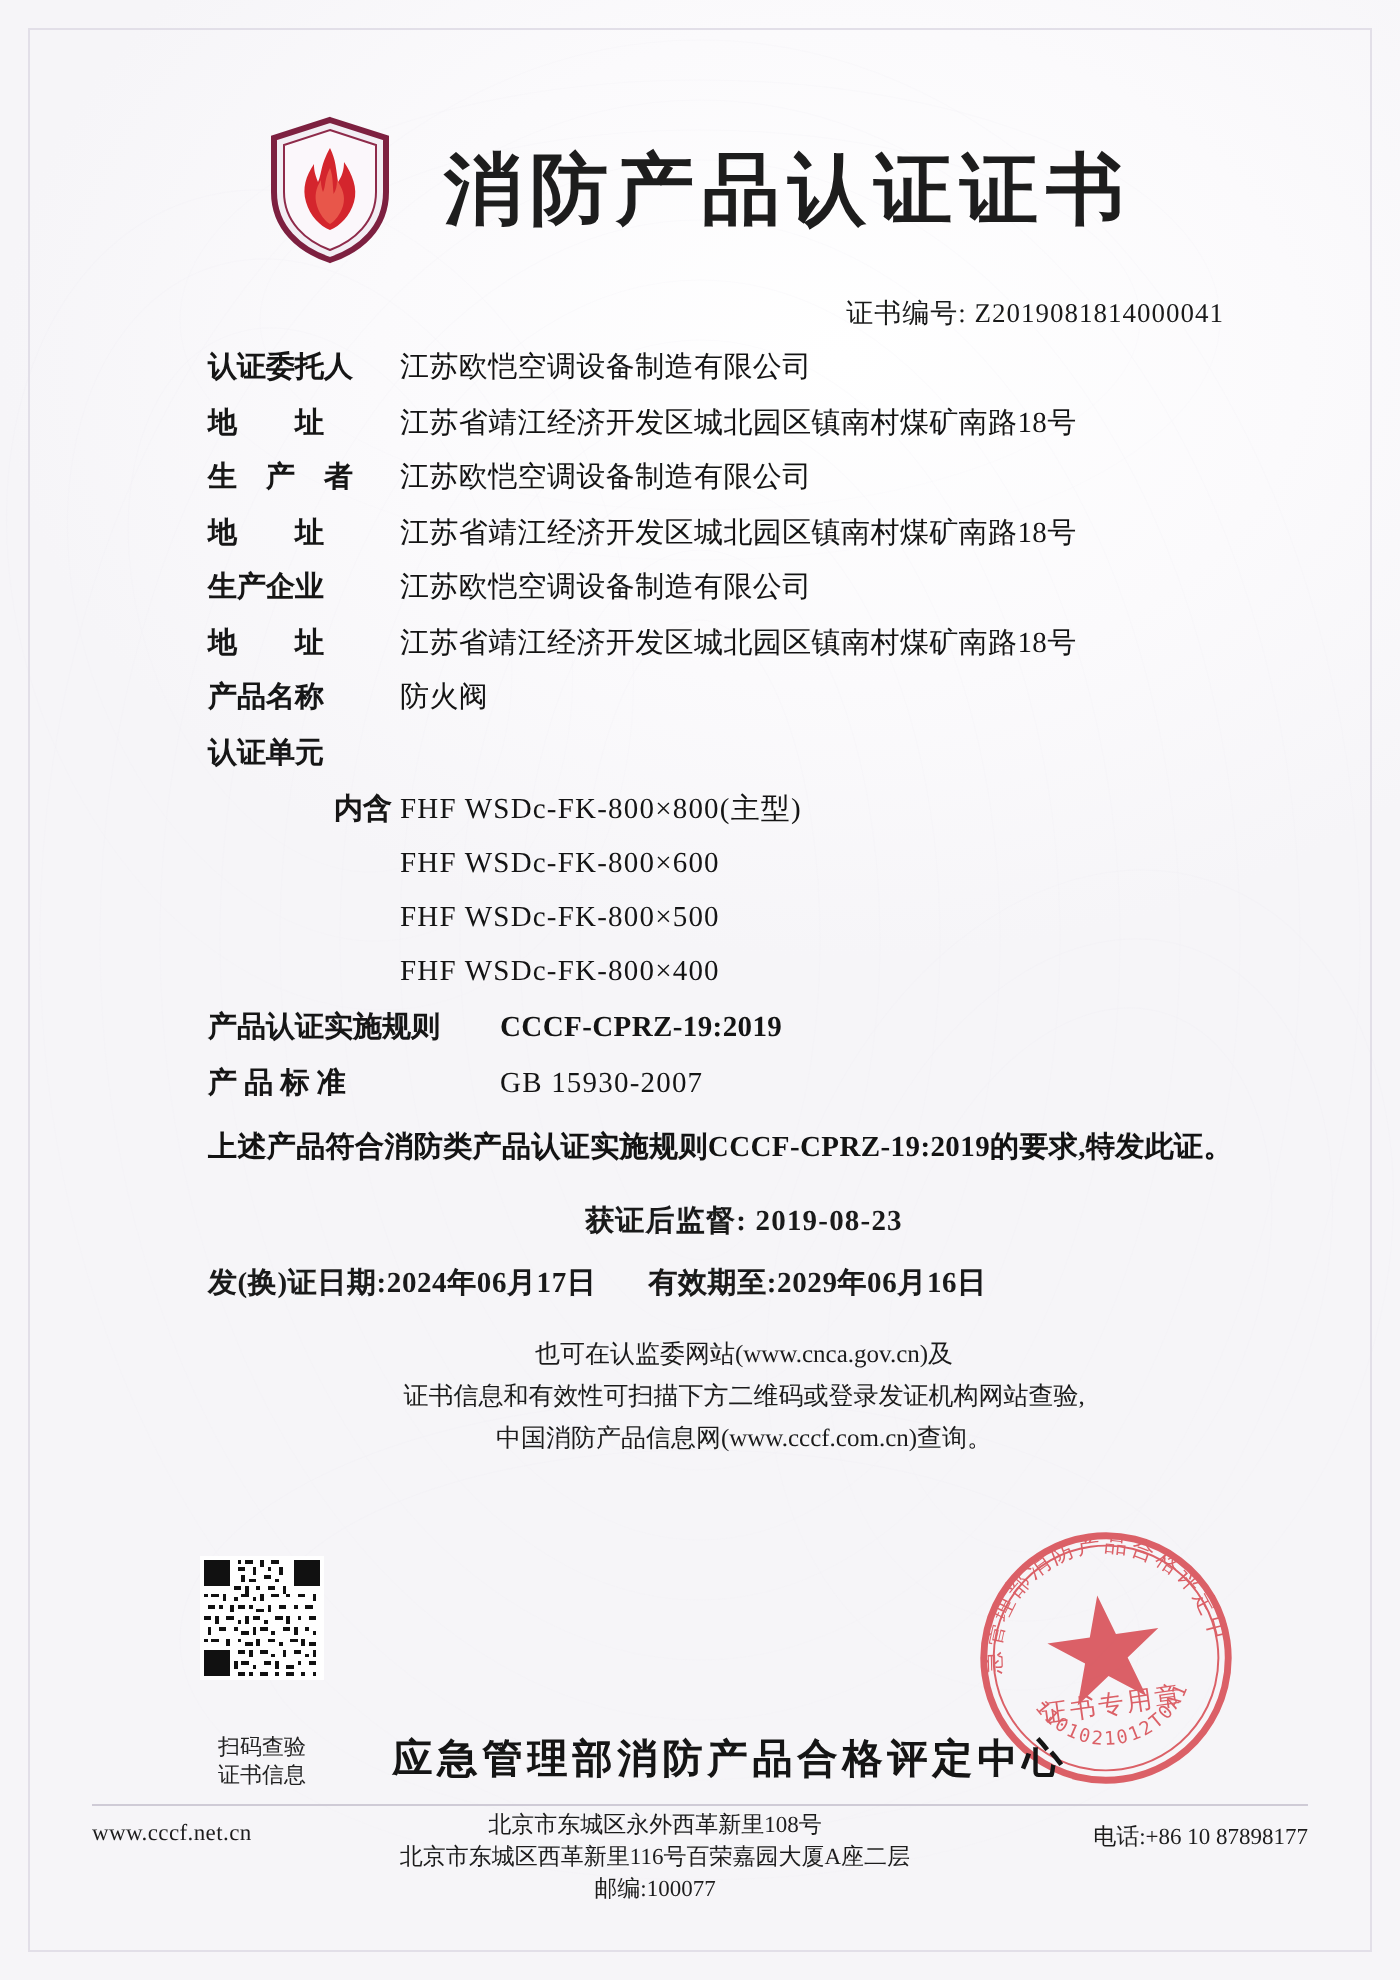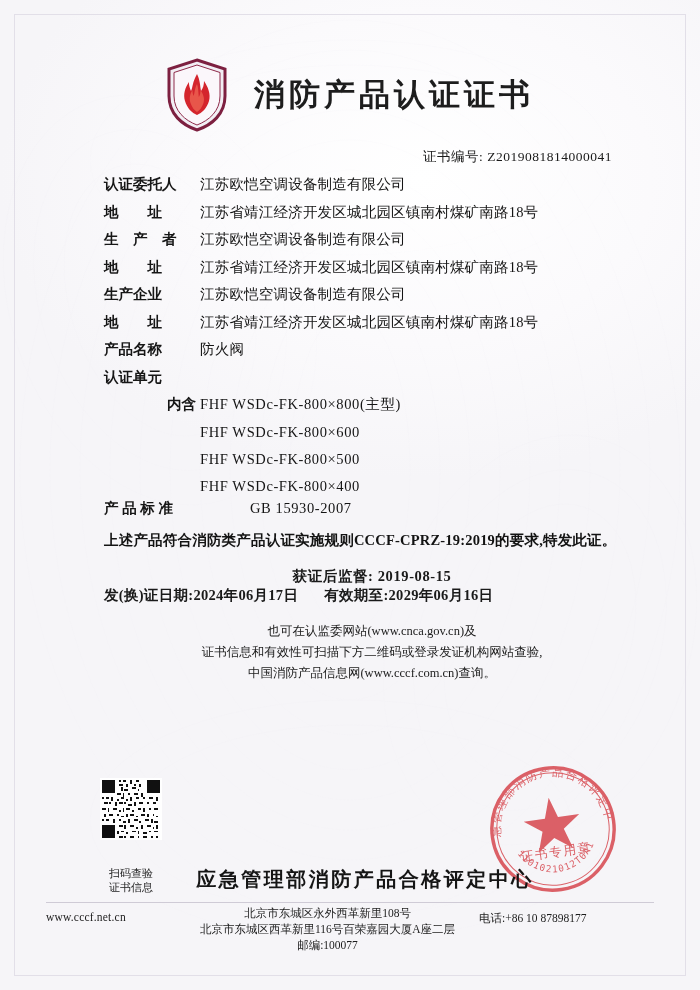--- a/index.html
+++ b/index.html
@@ -45,21 +45,21 @@
     align-items: center;
     justify-content: center;
   }
   .logo {
     width: 62px;
     height: 74px;
     margin-right: 26px;
     flex: none;
   }
   .title {
-    font-size: 31px;
+    font-size: 39px;
     letter-spacing: 4px;
     font-weight: 700;
     color: #1d1d1d;
     font-family: Liberation Sans, sans-serif;
   }
 
   .cert-no {
     position: absolute;
     right: 88px;
     top: 148px;
@@ -128,21 +128,21 @@
   .first-issue {
     text-align: center;
     font-size: 14.5px;
     font-weight: 700;
     margin-top: 14px;
     letter-spacing: 0.6px;
   }
   .issue-row {
     display: flex;
     align-items: center;
-    margin-top: 0;
+    margin-top: 12px;
     font-size: 14.5px;
     font-weight: 700;
     letter-spacing: 0.3px;
   }
   .issue-row .gap { width: 26px; }
 
   .notice {
     margin-top: 16px;
     text-align: center;
     font-size: 12.5px;
@@ -204,21 +204,21 @@
     position: absolute;
     left: 46px; right: 46px;
     top: 905px;
     display: flex;
     align-items: flex-start;
     font-size: 11.5px;
     color: #1c1c1c;
   }
   .footer-left { width: 130px; flex: none; padding-top: 6px; letter-spacing: 0.2px; }
   .footer-center { flex: 1; text-align: center; line-height: 16px; }
-  .footer-right { width: 175px; flex: none; padding-top: 6px; }
+  .footer-right { width: 175px; flex: none; text-align: right; padding-top: 6px; }
   .footer-zip { text-align: center; font-size: 11.5px; }
 </style>
 </head>
 <body>
 
 <div class="page">
 
   <svg class="guilloche" viewBox="0 0 700 990" preserveAspectRatio="none">
     <defs>
       <radialGradient id="gfade" cx="50%" cy="45%" r="60%">
@@ -304,30 +304,34 @@
     <div class="sub-row">
       <div class="label right">内含</div>
       <div class="sub-list value mono">
         <div>FHF WSDc-FK-800×800(主型)</div>
         <div>FHF WSDc-FK-800×600</div>
         <div>FHF WSDc-FK-800×500</div>
         <div>FHF WSDc-FK-800×400</div>
       </div>
     </div>
 
+    <div class="row rule-row" style="margin-top:10px">
+      <div class="label" style="width:146px">产品认证实施规则</div>
+      <div class="value">CCCF-CPRZ-19:2019</div>
+    </div>
     <div class="row">
       <div class="label" style="width:146px">产 品 标 准</div>
       <div class="value mono">GB 15930-2007</div>
     </div>
 
     <div class="statement">上述产品符合消防类产品认证实施规则CCCF-CPRZ-19:2019的要求,特发此证。</div>
 
     <div class="first-issue">
       <span>获证后监督:</span>
-      <span>2019-08-15</span>
+      <span>2019-08-23</span>
     </div>
 
     <div class="issue-row">
       <span>发(换)证日期:</span>
       <span>2024年06月17日</span>
       <span class="gap"></span>
       <span>有效期至:</span>
       <span>2029年06月16日</span>
     </div>
 

